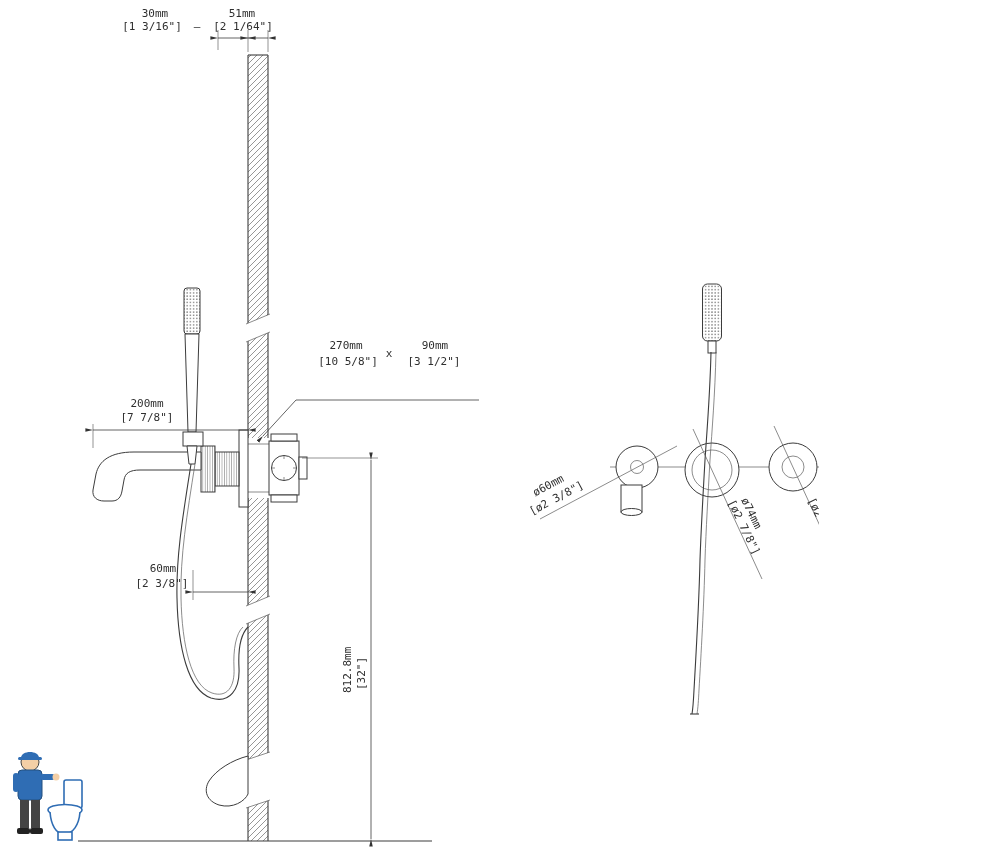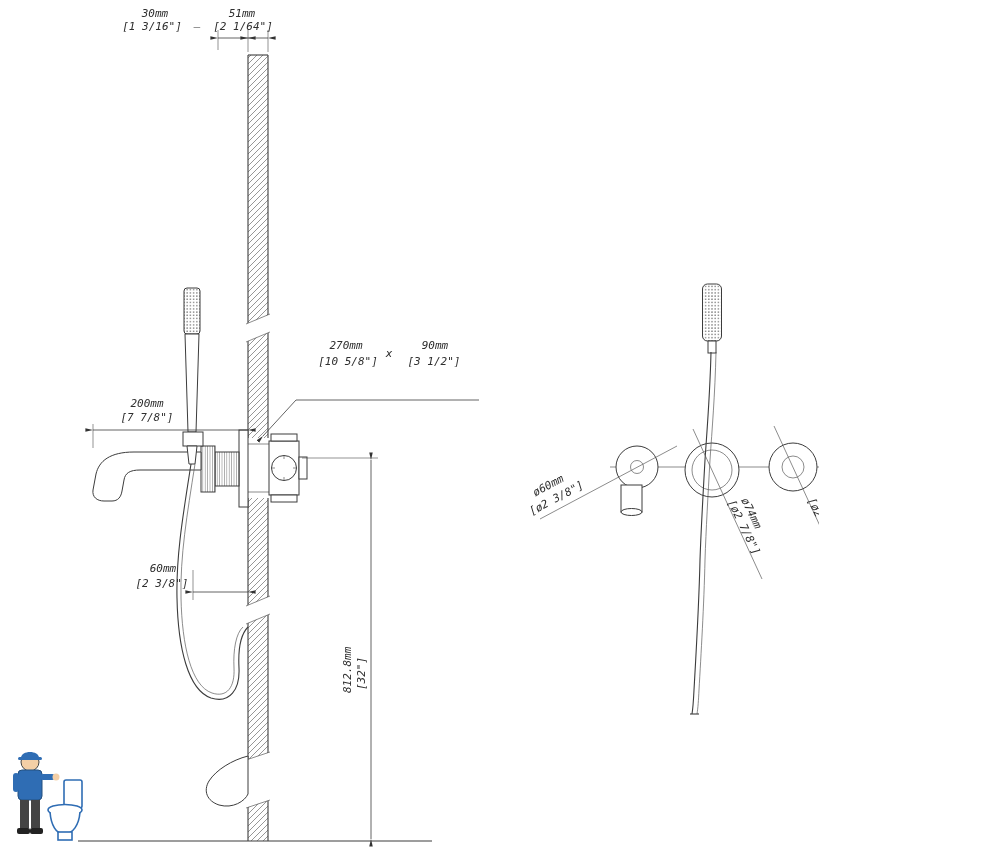--- a/index.html
+++ b/index.html
@@ -1,17 +1,17 @@
 <!DOCTYPE html>
 <html><head>
 <meta charset="utf-8">
 <style>
   html,body{margin:0;padding:0;background:#fff;}
   .stage{position:relative;width:819px;height:856px;background:#ffffff;overflow:hidden;
-         font-family:"DejaVu Sans Mono", monospace;font-style:italic;}
+         font-family:"DejaVu Sans Mono", monospace;}
   svg text{font-family:"DejaVu Sans Mono", monospace;font-size:11px;fill:#2f2f2f;}
   .ln{stroke:#3c3c3c;stroke-width:1.1;fill:none;}
   .thin{stroke:#5a5a5a;stroke-width:0.7;fill:none;}
   .ext{stroke:#4a4a4a;stroke-width:0.6;fill:none;}
   .dim{stroke:#3c3c3c;stroke-width:0.8;fill:none;}
   .part{stroke:#3c3c3c;stroke-width:1;fill:#ffffff;}
   .hose{stroke:#3c3c3c;stroke-width:1.1;fill:none;}
   .wm{fill:#b9c6cf;font-size:14px;letter-spacing:2.5px;}
 </style>
 </head>

